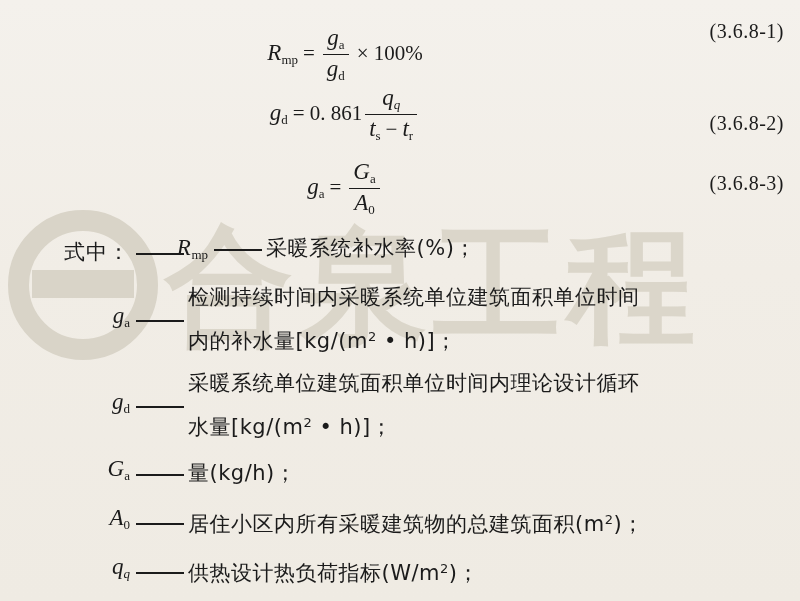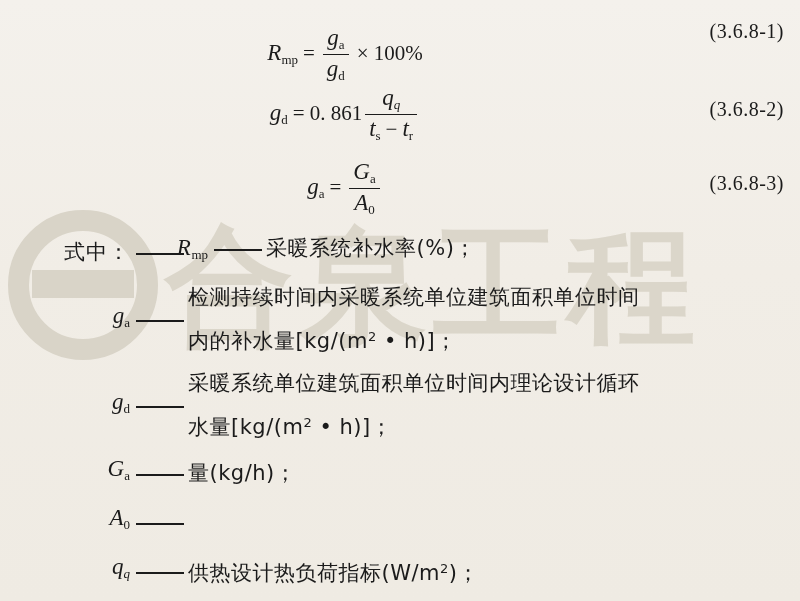--- a/index.html
+++ b/index.html
@@ -210,21 +210,21 @@
       <div class="formula" style="top:14px;margin-top:12px;">
         <span class="mvar">R<span class="sub">mp</span></span><span class="op">=</span><span class="frac"><span class="top"><span class="mvar">g<span class="sub">a</span></span></span><span class="bot"><span class="mvar">g<span class="sub">d</span></span></span></span><span class="op">×</span><span class="num">100%</span>
       </div>
       <div class="formula-num" style="top:20px;">(3.6.8-1)</div>
     </div>
 
     <div class="formula-row" style="height:78px;">
       <div class="formula" style="top:14px;">
         <span class="mvar">g<span class="sub">d</span></span><span class="op">=</span><span class="num">0. 861</span><span class="frac"><span class="top"><span class="mvar">q<span class="msub-i">q</span></span></span><span class="bot"><span class="mvar">t<span class="sub">s</span></span><span class="op">−</span><span class="mvar">t<span class="sub">r</span></span></span></span>
       </div>
-      <div class="formula-num" style="top:26px;margin-left:25px;">(3.6.8-2)</div>
+      <div class="formula-num" style="top:40px;margin-left:25px;">(3.6.8-2)</div>
     </div>
 
     <div class="formula-row" style="height:72px;">
       <div class="formula" style="top:10px;">
         <span class="mvar">g<span class="sub">a</span></span><span class="op">=</span><span class="frac"><span class="top"><span class="mvar">G<span class="sub">a</span></span></span><span class="bot"><span class="mvar">A<span class="sub">0</span></span></span></span>
       </div>
       <div class="formula-num" style="top:22px;">(3.6.8-3)</div>
     </div>
 
     <div class="deflist">
@@ -261,20 +261,23 @@
         <div class="dlabel"><span class="mvar">G<span class="sub">a</span></span></div>
         <div class="dash"></div>
         <div class="dtext">
           <span class="ln">量(kg/h)；</span>
         </div>
       </div>
 
       <div class="defrow">
         <div class="dlabel"><span class="mvar">A<span class="sub">0</span></span></div>
         <div class="dash"></div>
+        <div class="dtext">
+          <span class="ln">居住小区内所有采暖建筑物的总建筑面积(m<span class="sup">2</span>)；</span>
+        </div>
       </div>
 
       <div class="defrow">
         <div class="dlabel"><span class="mvar">q<span class="msub-i">q</span></span></div>
         <div class="dash"></div>
         <div class="dtext">
           <span class="ln">供热设计热负荷指标(W/m<span class="sup">2</span>)；</span>
         </div>
       </div>
 

